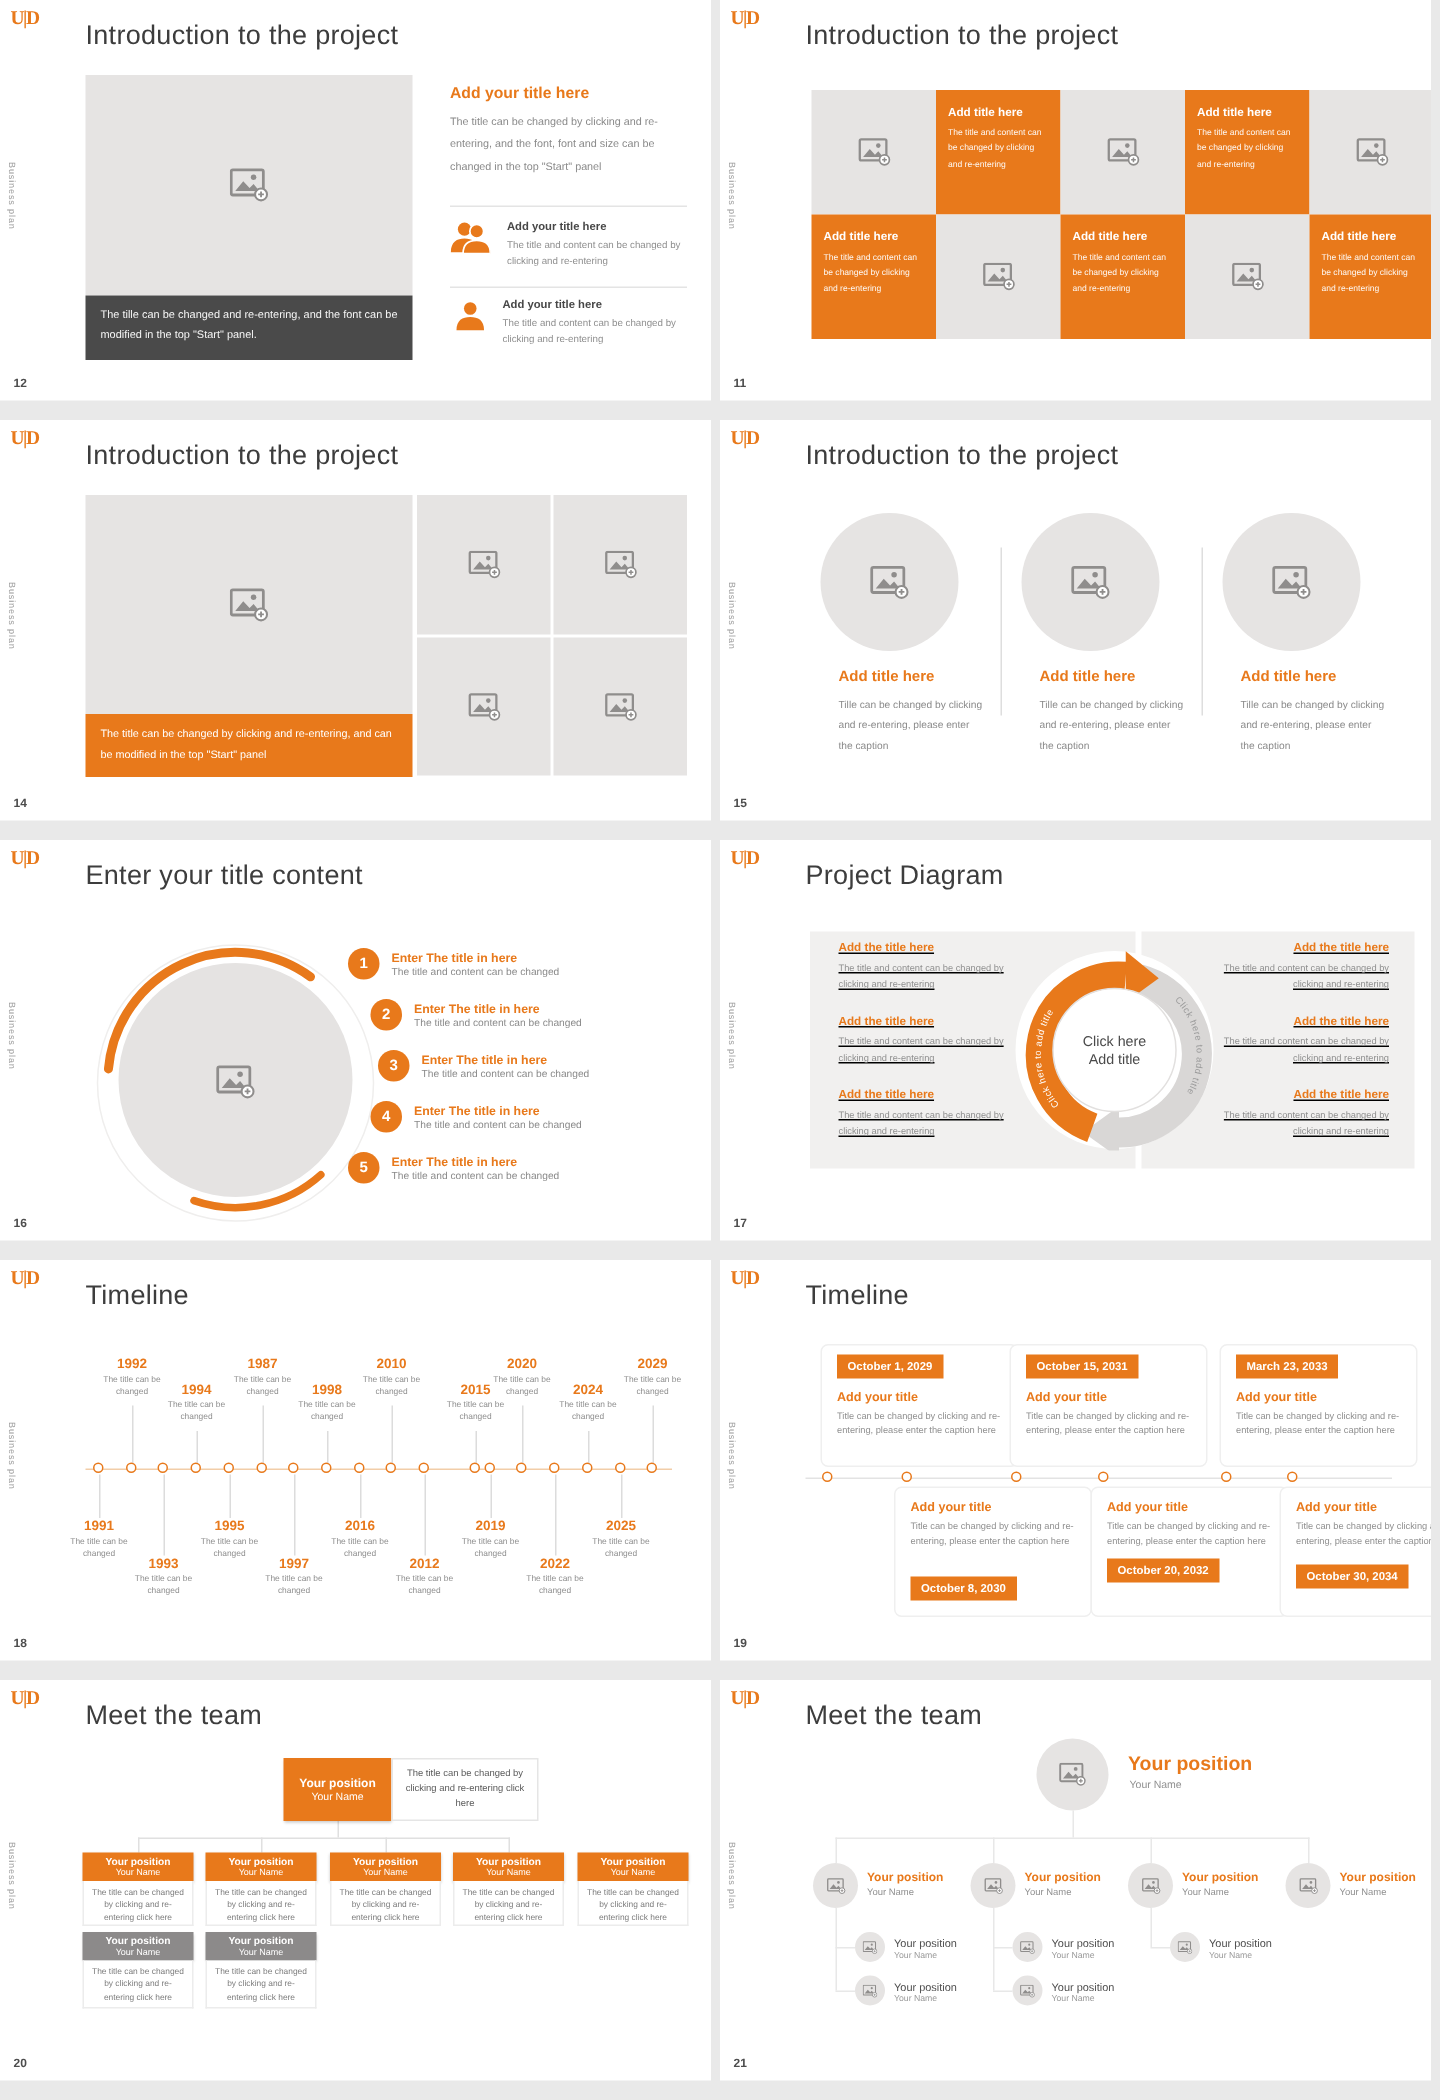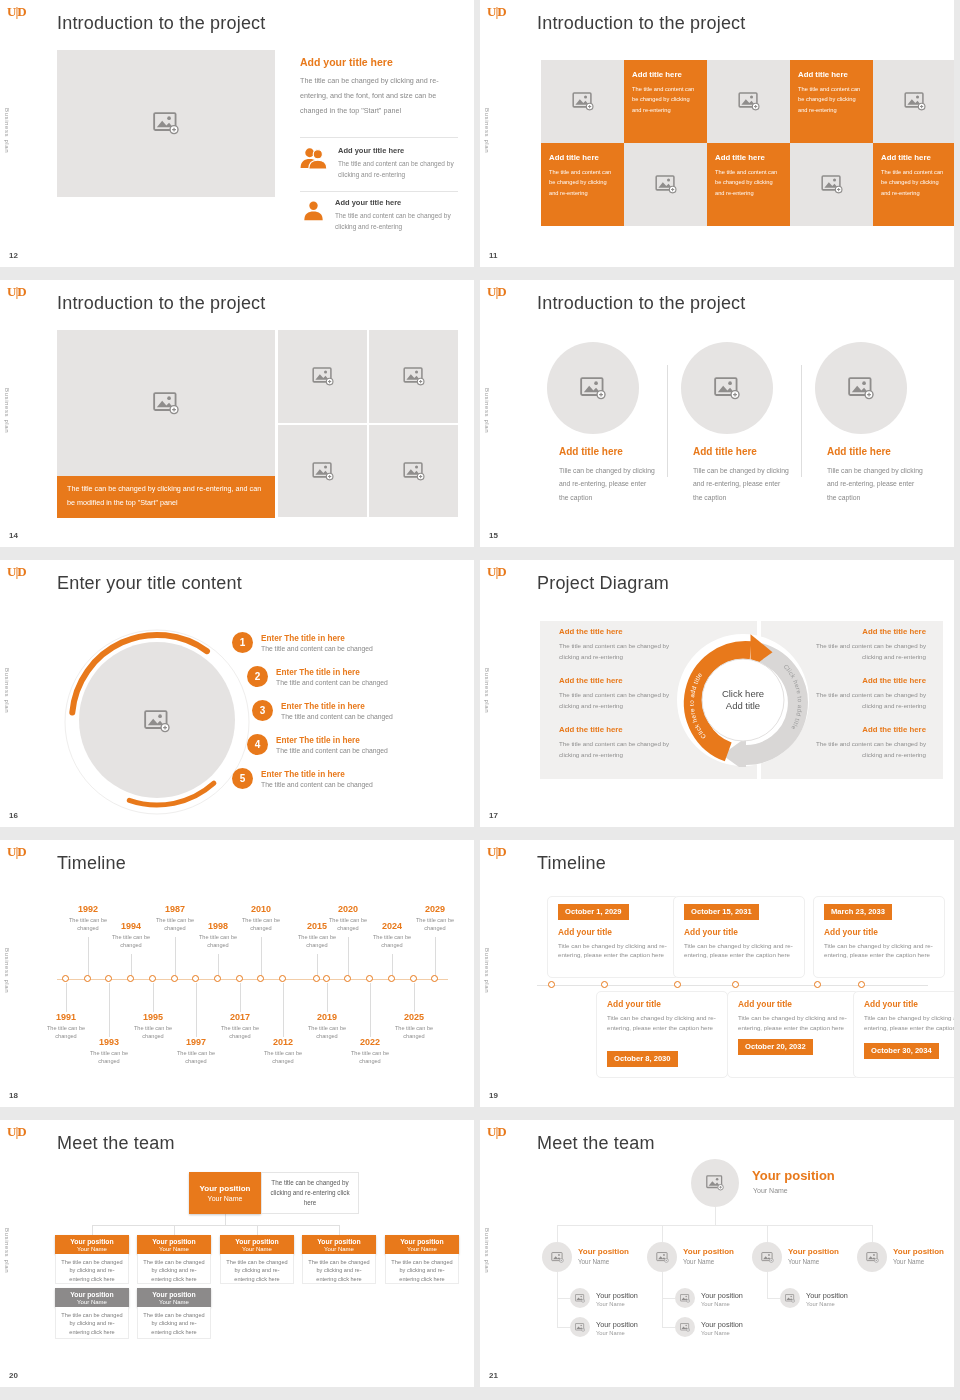--- a/index.html
+++ b/index.html
@@ -61,21 +61,21 @@
   .c15-title{position:absolute;font-size:10px;font-weight:700;color:var(--accent,#E8791B);}
   .c15-body{position:absolute;font-size:6.8px;color:#8a8a8a;line-height:1.95;width:98px;}
   
   .item16{position:absolute;display:flex;align-items:center;gap:8px;}
   .n-badge{width:21px;height:21px;border-radius:50%;background:var(--accent,#E8791B);color:#fff;
     font-weight:700;font-size:10px;display:flex;align-items:center;justify-content:center;flex:none;}
   .i16-t{font-size:8.2px;font-weight:700;color:var(--accent,#E8791B);}
   .i16-b{font-size:6.8px;color:#8a8a8a;margin-top:2px;}
   
   .panel{position:absolute;background:#F1F0EF;}
-  .p17{position:absolute;width:122px;}
+  .p17{position:absolute;width:122px;text-decoration:underline;}
   .p17 .t{font-size:7.8px;font-weight:700;color:var(--accent,#E8791B);margin-bottom:4px;}
   .p17 .b{font-size:6.2px;color:#8f8f8f;line-height:1.8;}
   .p17.rgt{text-align:right;}
   
   .tl-line{position:absolute;left:57px;top:139px;width:391px;height:1px;background:var(--line_orange,#F2CDA8);}
   .yr{position:absolute;width:46px;text-align:center;}
   .yr .y{font-size:9px;font-weight:700;color:var(--accent,#E8791B);margin-bottom:2px;}
   .yr .c{font-size:5.6px;color:#8f8f8f;line-height:1.45;}
   .yr::before{content:"";position:absolute;left:50%;width:1px;background:#dcdcdc;}
   .yr::after{content:"";position:absolute;left:50%;margin-left:-4px;width:5px;height:5px;
@@ -145,20 +145,21 @@
       <div class="logo">U|D</div>
       <div class="vtext">Business plan</div>
       <div class="stitle">Introduction to the project</div>
       <div class="pagenum">12</div>
 
       <div class="ph" style="left:57px;top:50px;width:218px;height:147px">
         <svg class="i-img">
             <use href="#ic-img"></use>
           </svg>
       </div>
+      <div class="cap-dark" style="left:57px;top:197px;width:218px;height:43px">The tille can be changed and re-entering, and the font can be modified in the top "Start" panel.</div>
 
       <div class="h-orange" style="left:300px;top:56px;font-size:10.5px">Add your title here</div>
       <div class="body-txt" style="left:300px;top:74px;width:161px;font-size:7.2px;line-height:2.05">The title can be changed by clicking and re-entering, and the font, font and size can be changed in the top "Start" panel</div>
       <div class="hline" style="left:300px;top:137px;width:158px"></div>
 
       <div class="feat" style="left:300px;top:146px">
         <svg class="i-people">
             <use href="#ic-people"></use>
           </svg>
         <div>
@@ -456,21 +457,21 @@
         </div>
       <div class="yr dn lo" style="left:173px">
           <div class="y">1997</div>
           <div class="c">The title can be changed</div>
         </div>
       <div class="yr up lo" style="left:195px">
           <div class="y">1998</div>
           <div class="c">The title can be changed</div>
         </div>
       <div class="yr dn hi" style="left:217px">
-          <div class="y">2017</div>
+          <div class="y">2016</div>
           <div class="c">The title can be changed</div>
         </div>
       <div class="yr up hi" style="left:238px">
           <div class="y">2010</div>
           <div class="c">The title can be changed</div>
         </div>
       <div class="yr dn lo" style="left:260px">
           <div class="y">2012</div>
           <div class="c">The title can be changed</div>
         </div>

